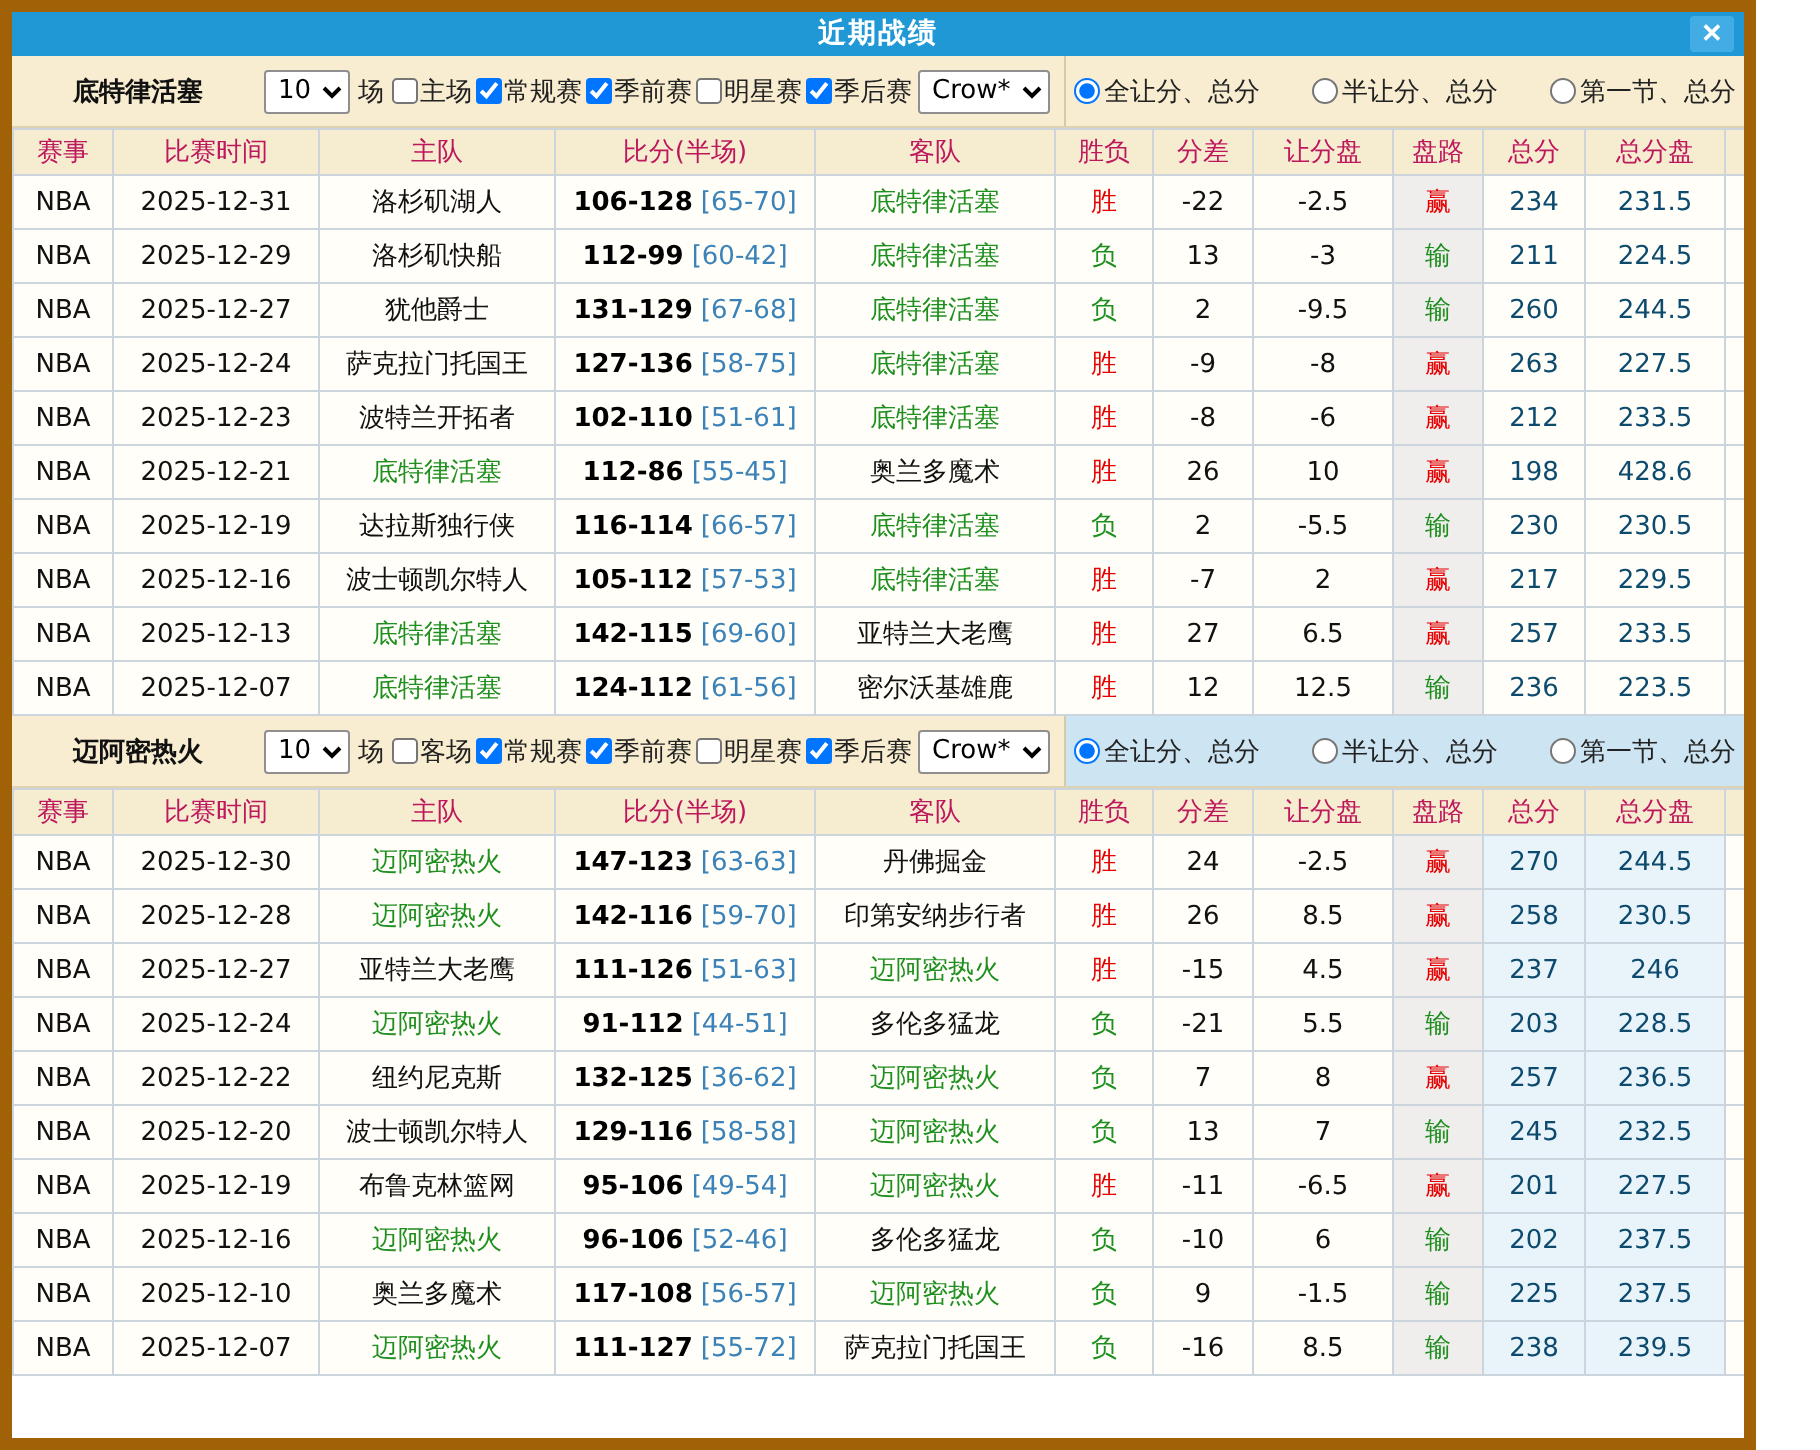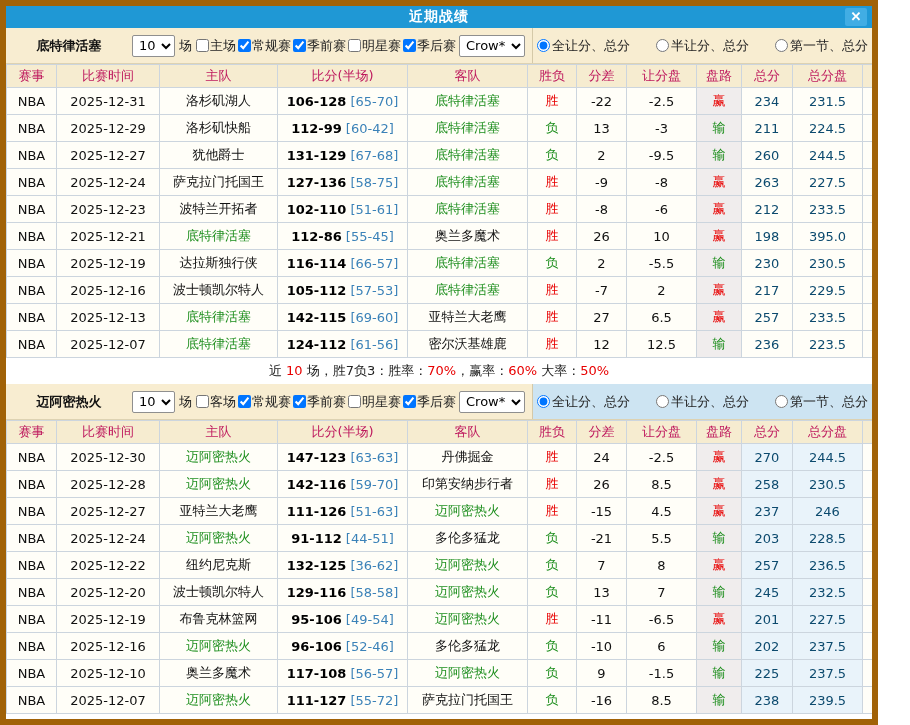--- a/index.html
+++ b/index.html
@@ -201,21 +201,21 @@
             <td>NBA</td>
             <td>2025-12-21</td>
             <td class="green">底特律活塞</td>
             <td><span class="score-main">112-86</span><span class="score-half">[55-45]</span></td>
             <td>奥兰多魔术</td>
             <td class="red">胜</td>
             <td>26</td>
             <td>10</td>
             <td class="red graybg">赢</td>
             <td class="blue">198</td>
-            <td class="blue">395.0</td>
+            <td class="blue">428.6</td>
             <td class="green">小</td>
           </tr>
           <tr>
             <td>NBA</td>
             <td>2025-12-19</td>
             <td>达拉斯独行侠</td>
             <td><span class="score-main">116-114</span><span class="score-half">[66-57]</span></td>
             <td class="green">底特律活塞</td>
             <td class="green">负</td>
             <td>2</td>
@@ -262,21 +262,20 @@
             <td class="red">胜</td>
             <td>12</td>
             <td>12.5</td>
             <td class="green graybg">输</td>
             <td class="blue">236</td>
             <td class="blue">223.5</td>
             <td class="red">大</td>
           </tr>
         </tbody>
     </table>
-    <div class="summary"><span><span>近 </span><span class="red">10</span><span> 场，胜7负3：胜率：</span><span class="red">70%</span><span>，赢率：</span><span class="red">60%</span><span> 大率：</span><span class="red">50%</span></span></div>
   </section>
 
   <section class="alt">
     <div class="filterbar alt-right">
       <div class="fb-left">
         <span class="teamname">迈阿密热火</span>
         <select class="sel"><option>10</option></select>
         <span class="unit">场</span>
         <label class="cb">
             <input type="checkbox" style="">

